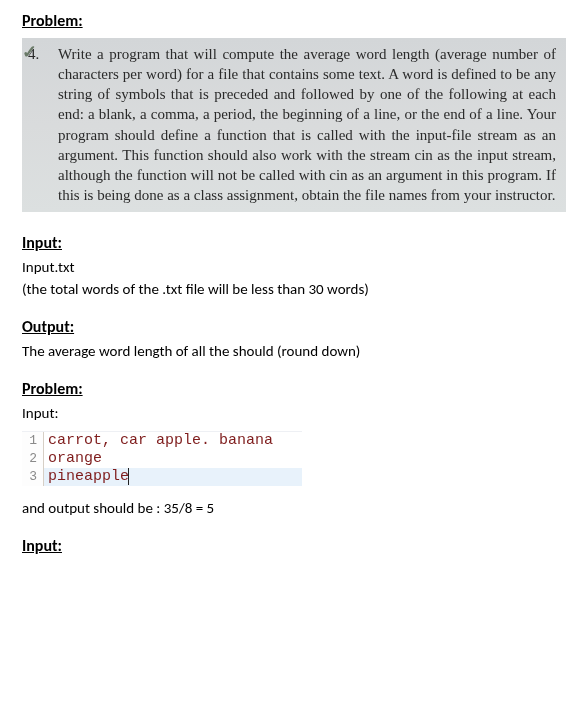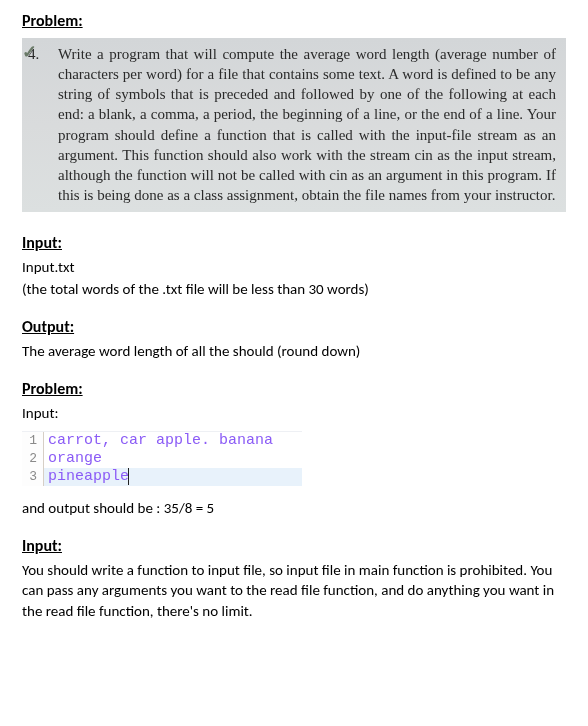--- a/index.html
+++ b/index.html
@@ -67,21 +67,21 @@
     color: #8a8a8a;
     border-right: 1px solid #d6cfc6;
     background: #fdfdfd;
     font-size: 13px;
     line-height: 18px;
   }
   .example-editor .code {
     padding-left: 4px;
     line-height: 18px;
     flex: 1;
-    color: #8b5cf6;
+    color: #7f1d1d;
     white-space: pre;
   }
   .example-editor .row.highlight .code {
     background: #e8f2fb;
   }
   .caret {
     border-right: 1px solid #222;
     margin-left: -1px;
   }
   .note-body p { margin-bottom: 2px; }
@@ -119,14 +119,13 @@
   <div class="row highlight">
     <div class="gutter">3</div>
     <div class="code"><span>pineapple</span><span class="caret"></span></div>
   </div>
 </div>
 
 <div class="plain-line">and output should be : 35/8 = 5</div>
 
 <div class="section-heading section-gap">Input:</div>
 <div class="note-body">
-  <p>You should write a function to input file, so input file in main function is prohibited. You can pass any arguments you want to the read file function, and do anything you want in the read file function, there's no limit.</p>
 </div>
 
 </body></html>

